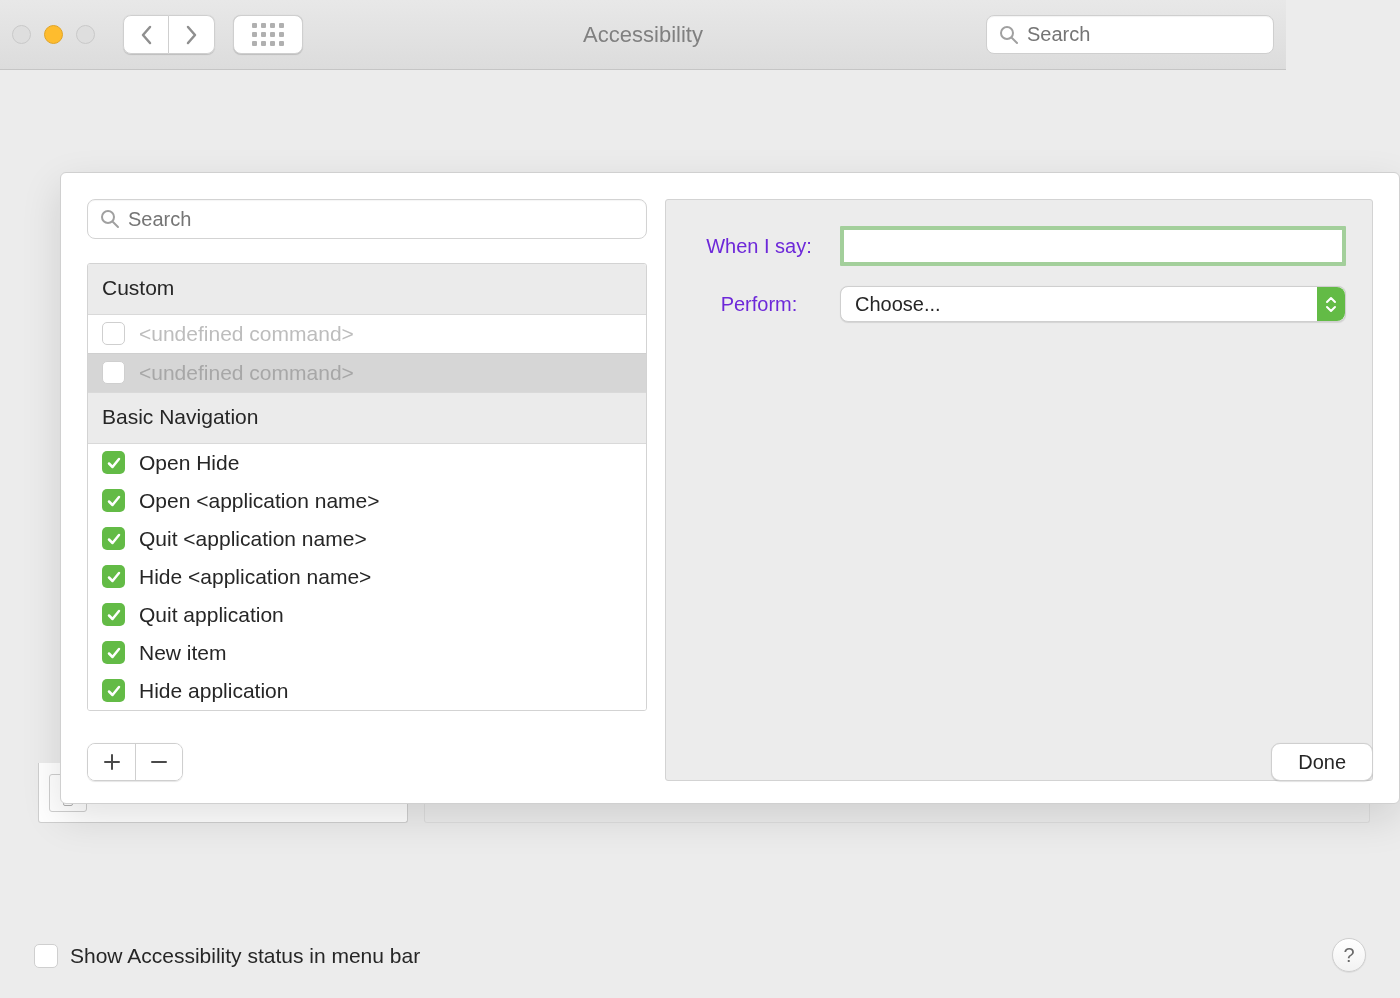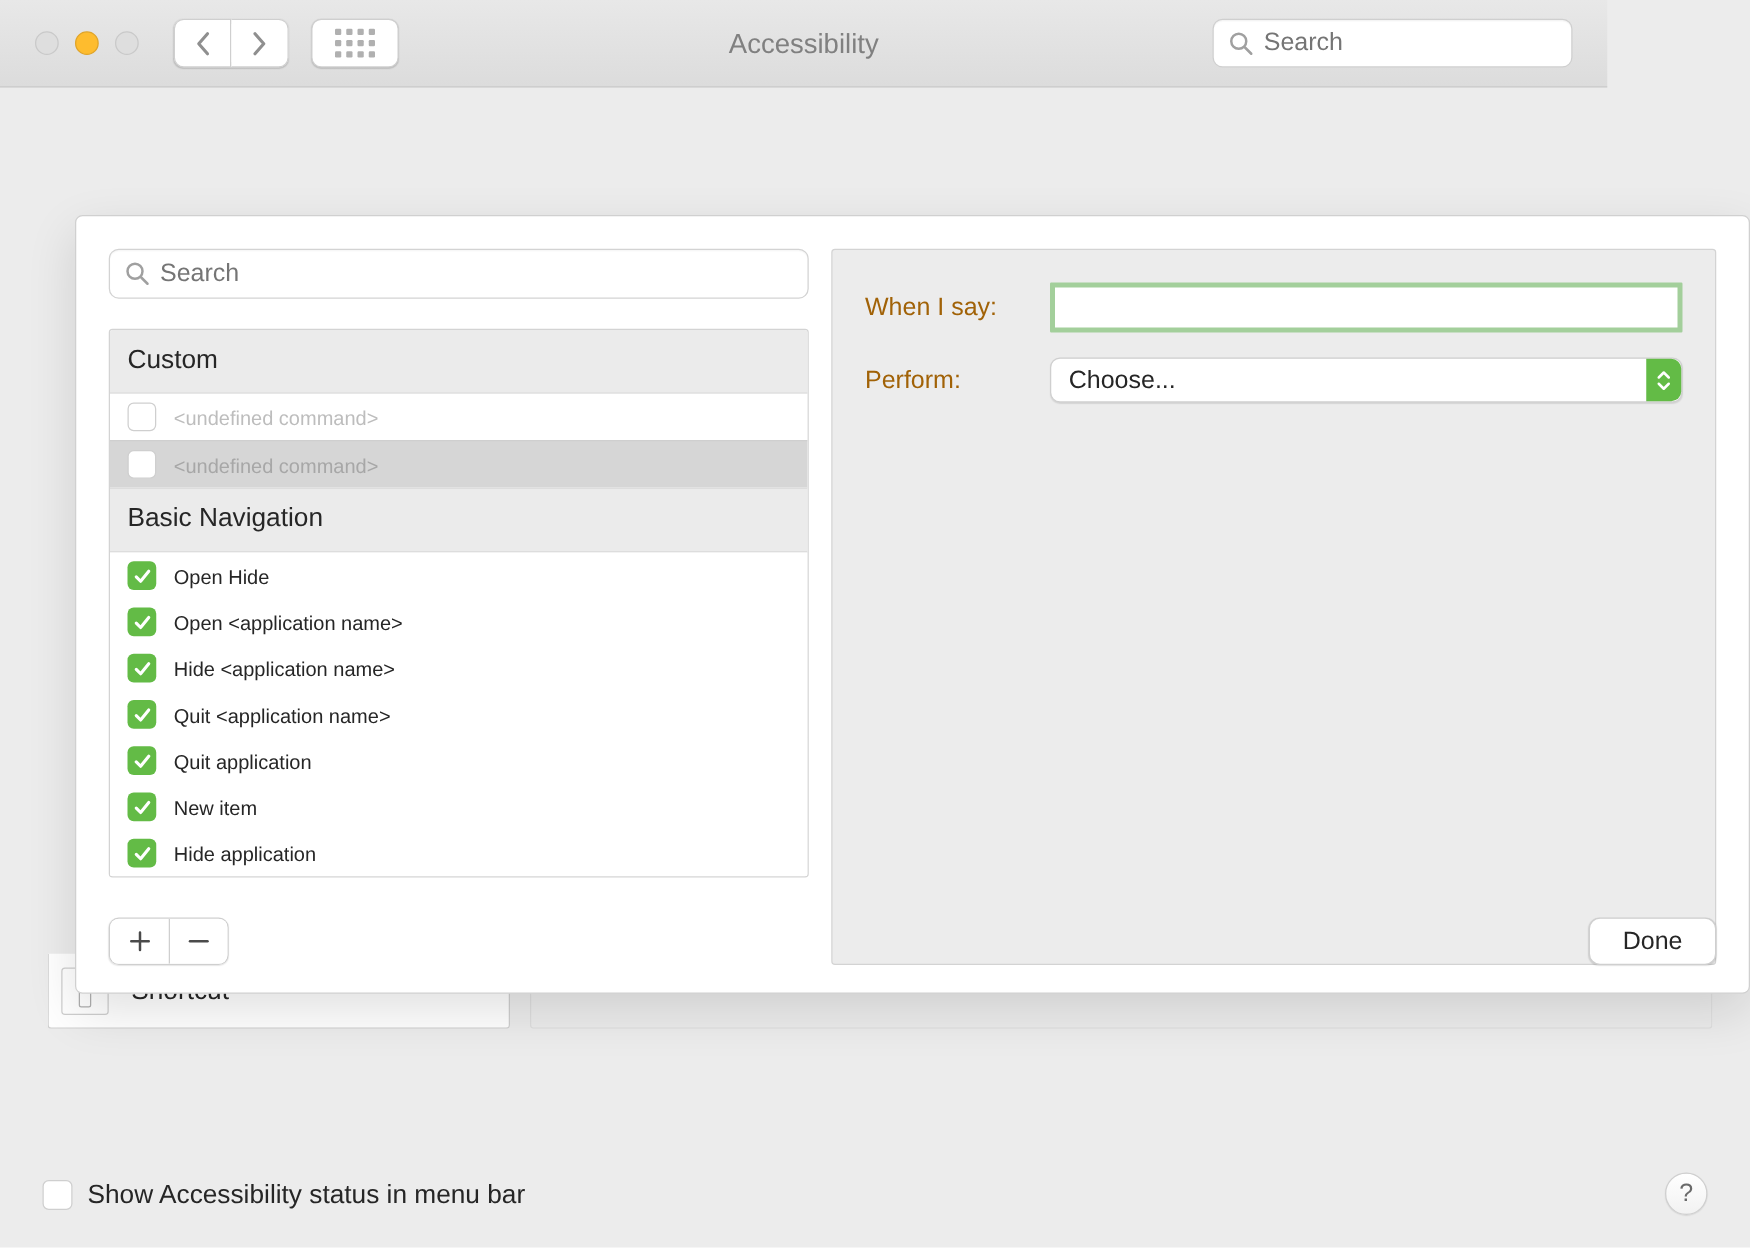--- a/index.html
+++ b/index.html
@@ -13,21 +13,21 @@
       color: #262626;
       -webkit-font-smoothing: antialiased;
     }
     
     .titlebar {
       height: 70px;
       background: linear-gradient(#e8e8e8, #dcdcdc);
       border-bottom: 1px solid #c5c5c5;
       display: flex;
       align-items: center;
-      padding: 0 28px;
+      padding: 0 12px;
       position: relative;
     }
     .traffic-lights { display: flex; gap: 13px; align-items: center; }
     .traffic-light {
       width: 19px; height: 19px; border-radius: 50%;
       border: 1px solid rgba(0,0,0,0.08);
     }
     .tl-close { background: #dedede; border-color: #c9c9c9; }
     .tl-min   { background: #febc2e; border-color: #e0a428; }
     .tl-max   { background: #dedede; border-color: #c9c9c9; }
@@ -100,23 +100,23 @@
     }
     .section-hdr {
       background: #ebebeb;
       border-top: 1px solid #d9d9d9;
       border-bottom: 1px solid #d9d9d9;
       padding: 12px 14px 14px 14px;
       font-size: 21px;
     }
     .section-hdr:first-child { border-top: none; }
     .row {
-      display: flex; align-items: flex-end;
+      display: flex; align-items: flex-start;
       padding: 7px 14px;
-      font-size: 16px;
+      font-size: 21px;
       gap: 14px;
       background: #fff;
     }
     .row.alt { background: #d6d6d6; color: #a7a7a7; border-top: 1px solid #cfcfcf; }
     .row.custom-first { color: #bdbdbd; }
     .check {
       width: 23px; height: 23px; border-radius: 5px;
       display: flex; align-items: center; justify-content: center;
       flex-shrink: 0;
     }
@@ -137,21 +137,21 @@
 
     
     .right-col {
       flex: 1;
       border: 1px solid #d3d3d3;
       border-radius: 3px;
       background: #ececec;
       padding: 26px 26px;
     }
     .form-row { display: flex; align-items: center; gap: 14px; margin-bottom: 20px; }
-    .form-label { width: 134px; text-align: left; font-size: 20px; color: #a16207; }
+    .form-label { width: 134px; text-align: center; font-size: 20px; color: #6d28d9; }
     .when-input {
       flex: 1; height: 40px;
       border: 4px solid #a3cf9b;
       background: #fff;
       border-radius: 1px;
     }
     .mac-select {
       flex: 1; height: 36px; position: relative;
       border: 1px solid #cfcfcf; border-radius: 8px;
       background: #fff; display: flex; align-items: center;
@@ -337,29 +337,29 @@
               </svg>
             </div>
           <span>Open &lt;application name&gt;</span>
         </div>
         <div class="row">
           <div class="check on">
               <svg width="16" height="16" viewBox="0 0 16 16">
                 <path d="M3 8.5 L6.5 12 L13 4" stroke="#fff" stroke-width="2.5" fill="none" stroke-linecap="round" stroke-linejoin="round"></path>
               </svg>
             </div>
+          <span>Quit &lt;application name&gt;</span>
+        </div>
+        <div class="row">
+          <div class="check on">
+              <svg width="16" height="16" viewBox="0 0 16 16">
+                <path d="M3 8.5 L6.5 12 L13 4" stroke="#fff" stroke-width="2.5" fill="none" stroke-linecap="round" stroke-linejoin="round"></path>
+              </svg>
+            </div>
           <span>Hide &lt;application name&gt;</span>
-        </div>
-        <div class="row">
-          <div class="check on">
-              <svg width="16" height="16" viewBox="0 0 16 16">
-                <path d="M3 8.5 L6.5 12 L13 4" stroke="#fff" stroke-width="2.5" fill="none" stroke-linecap="round" stroke-linejoin="round"></path>
-              </svg>
-            </div>
-          <span>Quit &lt;application name&gt;</span>
         </div>
         <div class="row">
           <div class="check on">
               <svg width="16" height="16" viewBox="0 0 16 16">
                 <path d="M3 8.5 L6.5 12 L13 4" stroke="#fff" stroke-width="2.5" fill="none" stroke-linecap="round" stroke-linejoin="round"></path>
               </svg>
             </div>
           <span>Quit application</span>
         </div>
         <div class="row">

